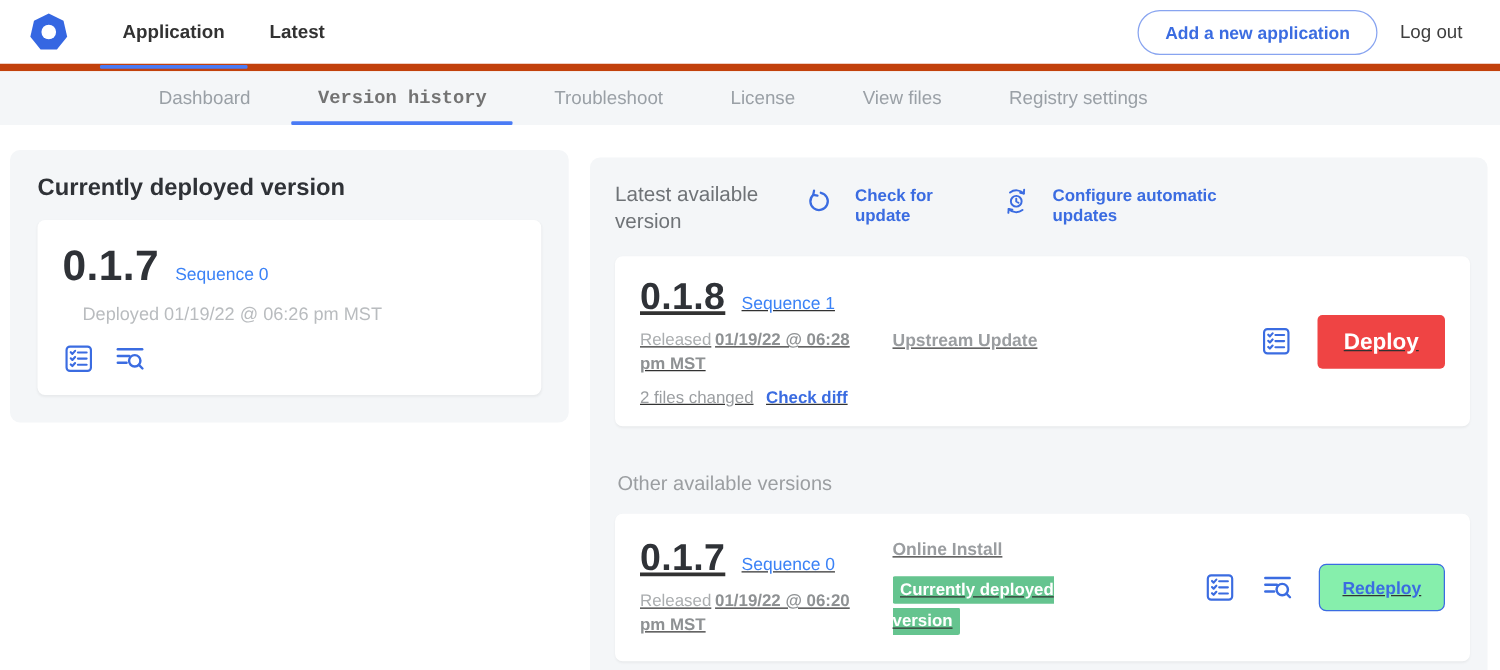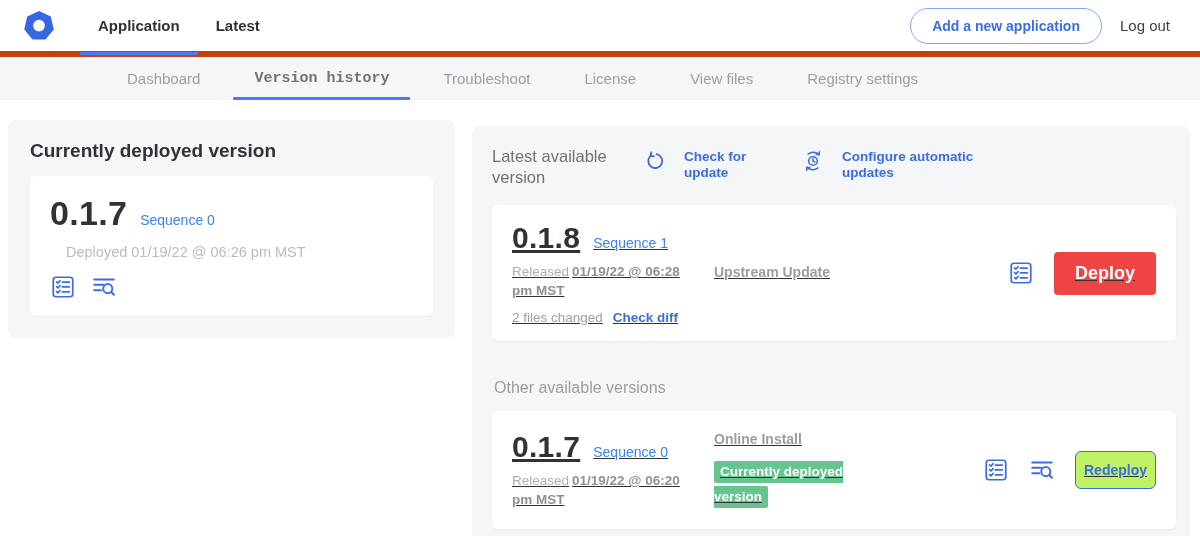--- a/index.html
+++ b/index.html
@@ -106,22 +106,22 @@
     font-size:13.5px; font-weight:600; padding:3px 6px 4px;
     line-height:1.85; border-radius:2px;
   }
   .badge-wrap { margin-top:10px; max-width:150px; }
   .rc-right { margin-left:auto; display:flex; align-items:center; gap:20px; }
   .deploy-btn {
     background:#ef4444; color:#fff; border:none; font-family:inherit;
     font-size:18px; font-weight:700; padding:11px 21px; border-radius:4px; cursor:pointer;
   }
   .redeploy-btn {
-    background:#bef264; color:#3b6ce1; border:1px solid #3b6ce1; font-family:inherit;
-    font-size:14px; font-weight:700; padding:10px 8px; border-radius:6px; cursor:pointer;
+    background:#86efac; color:#3b6ce1; border:1px solid #3b6ce1; font-family:inherit;
+    font-size:14px; font-weight:700; padding:10px 18px; border-radius:6px; cursor:pointer;
   }
   .other-title { font-size:16px; color:#9b9ea1; margin:38px 2px 14px; font-weight:400; }
 </style>
 </head>
 <body>
 
 <header class="topbar">
   <div class="logo-wrap">
     <svg width="34" height="34" viewBox="0 0 36 36">
       <polygon points="18,2 30.5,8 33.6,21.6 24.9,32.4 11.1,32.4 2.4,21.6 5.5,8" fill="#3567e2"></polygon>

